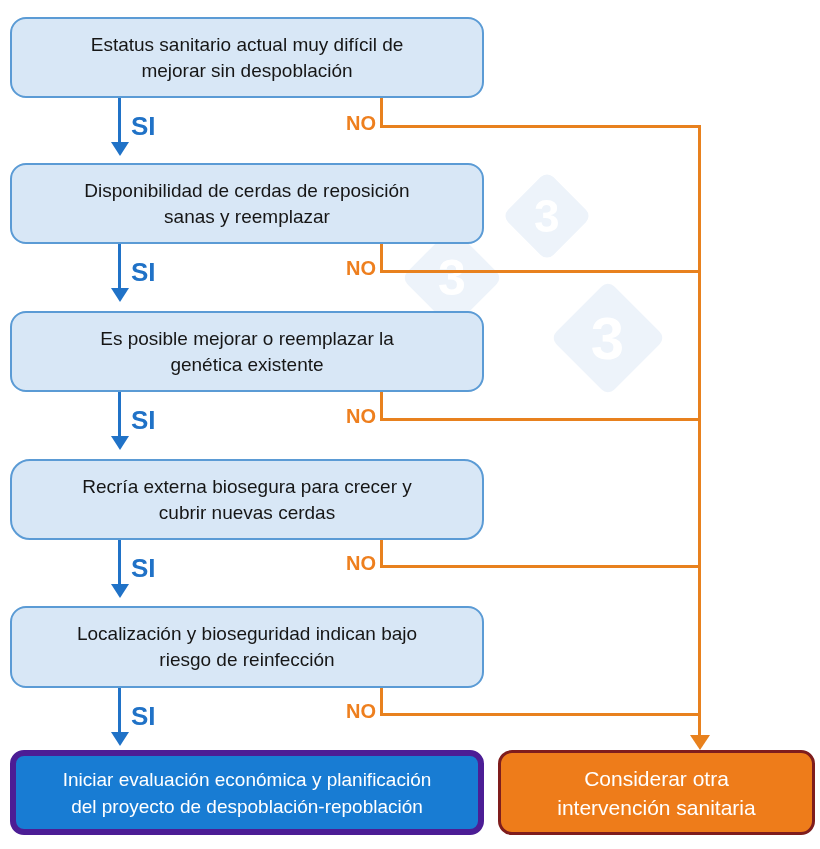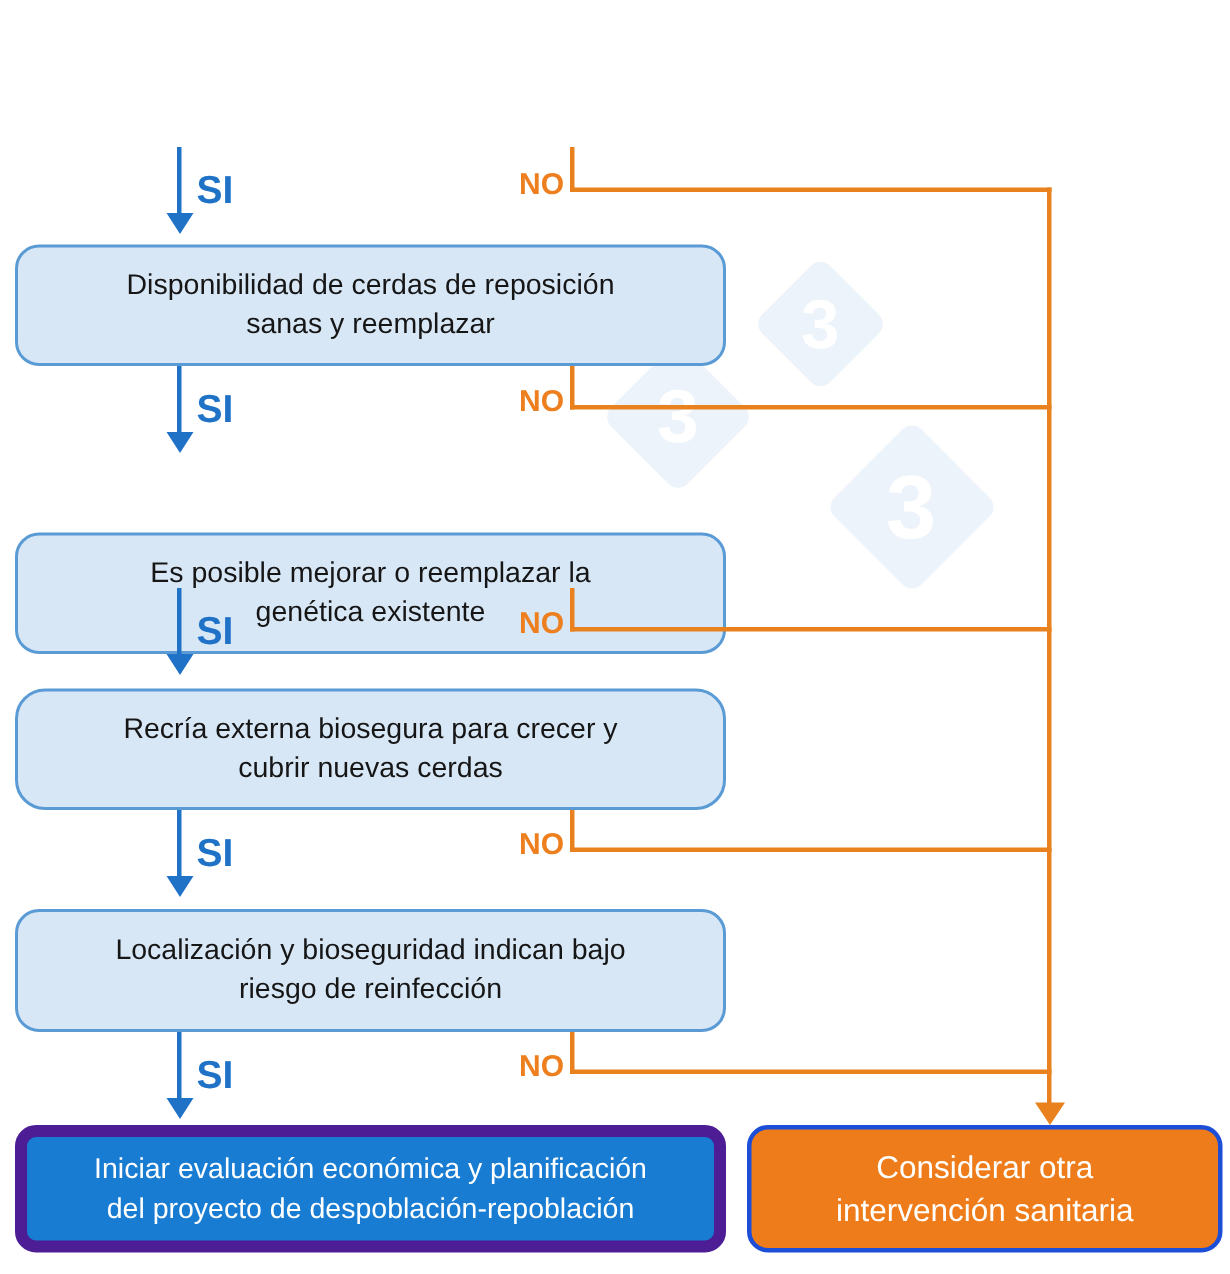--- a/index.html
+++ b/index.html
@@ -18,23 +18,23 @@
   .box{position:absolute; left:10px; width:474px; height:81px; box-sizing:border-box;
     background:#d8e7f6; border:2px solid #5b9bd5; border-radius:16px;
     display:flex; align-items:center; justify-content:center; text-align:center;
     font-size:19px; line-height:26px; color:#161616; white-space:pre-line;
     padding:0 30px; z-index:2;}
 
   
   .outcome{position:absolute; top:750px; height:85px; box-sizing:border-box;
     border-radius:14px; display:flex; align-items:center; justify-content:center;
     text-align:center; color:#ffffff; white-space:pre-line; z-index:2;}
-  #outcome-yes{left:10px; width:474px; background:#187cd3; border:8px solid #4c1d95;
+  #outcome-yes{left:10px; width:474px; background:#187cd3; border:6px solid #4c1d95;
     font-size:19px; line-height:27px;}
-  #outcome-no{left:498px; width:317px; background:#ee7c1a; border:3px solid #1d4ed8;
+  #outcome-no{left:498px; width:317px; background:#ee7c1a; border:3px solid #7f1d1d;
     font-size:21px; line-height:29px;}
 
   
   .si-line{position:absolute; left:118px; width:3px; height:44px; background:#2072c7; z-index:2;}
   .si-head{position:absolute; left:111px; width:0; height:0;
     border-left:9px solid transparent; border-right:9px solid transparent;
     border-top:14px solid #2072c7; z-index:2;}
   .si-label{position:absolute; left:131px; font-size:26px; font-weight:bold;
     color:#2072c7; z-index:2;}
 
@@ -61,37 +61,39 @@
     <span style="font-size:60px;">3</span>
   </div>
   <div class="wm-diamond" style="left:416px; top:242px; width:72px; height:72px;">
     <span style="font-size:50px;">3</span>
   </div>
 
 
   <div id="no-main-line"></div>
   <div id="no-arrowhead"></div>
 
+  <div class="box" style="top:17px;">Estatus sanitario actual muy difícil de
+mejorar sin despoblación</div>
   <div class="si-line" style="top:98px;"></div>
   <div class="si-head" style="top:142px;"></div>
   <div class="si-label" style="top:111px;">SI</div>
   <div class="no-vert" style="top:98px; height:30px;"></div>
   <div class="no-horiz" style="top:125px;"></div>
   <div class="no-label" style="top:111px;">NO</div>
 
   <div class="box" style="top:163px;">Disponibilidad de cerdas de reposición
 sanas y reemplazar</div>
   <div class="si-line" style="top:244px;"></div>
   <div class="si-head" style="top:288px;"></div>
   <div class="si-label" style="top:257px;">SI</div>
   <div class="no-vert" style="top:244px; height:29px;"></div>
   <div class="no-horiz" style="top:270px;"></div>
   <div class="no-label" style="top:256px;">NO</div>
 
-  <div class="box" style="top:311px;margin-top:44px;">Es posible mejorar o reemplazar la
+  <div class="box" style="top:311px;">Es posible mejorar o reemplazar la
 genética existente</div>
   <div class="si-line" style="top:392px;"></div>
   <div class="si-head" style="top:436px;"></div>
   <div class="si-label" style="top:405px;">SI</div>
   <div class="no-vert" style="top:392px; height:29px;"></div>
   <div class="no-horiz" style="top:418px;"></div>
   <div class="no-label" style="top:404px;">NO</div>
 
   <div class="box" style="top:459px;border-radius:20px;">Recría externa biosegura para crecer y
 cubrir nuevas cerdas</div>

